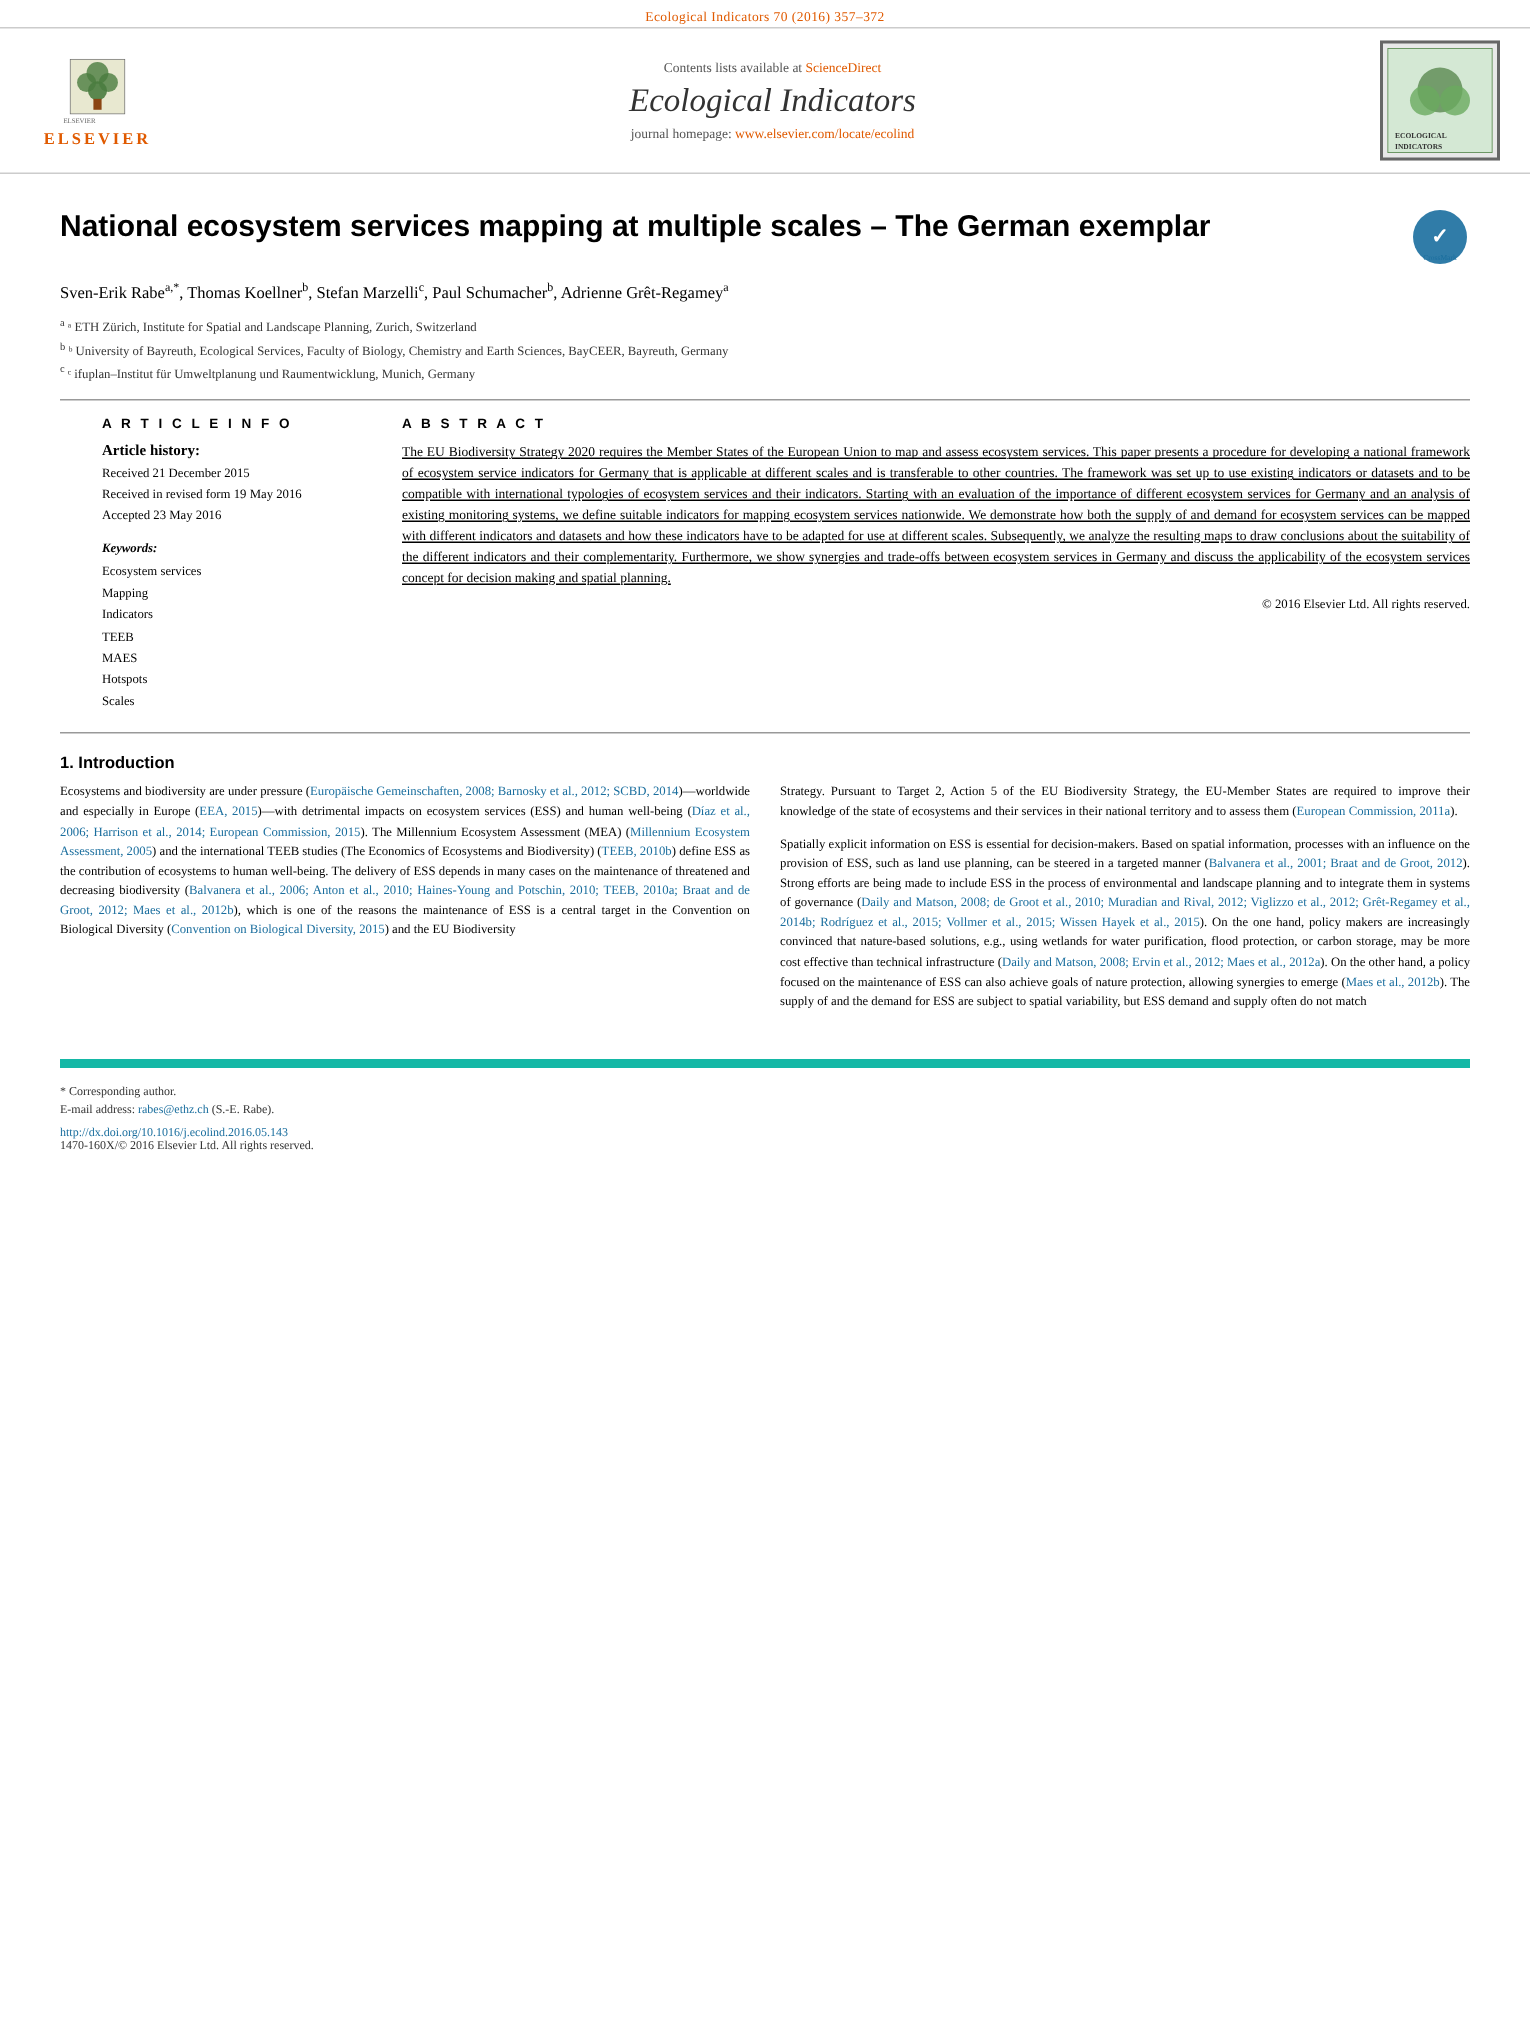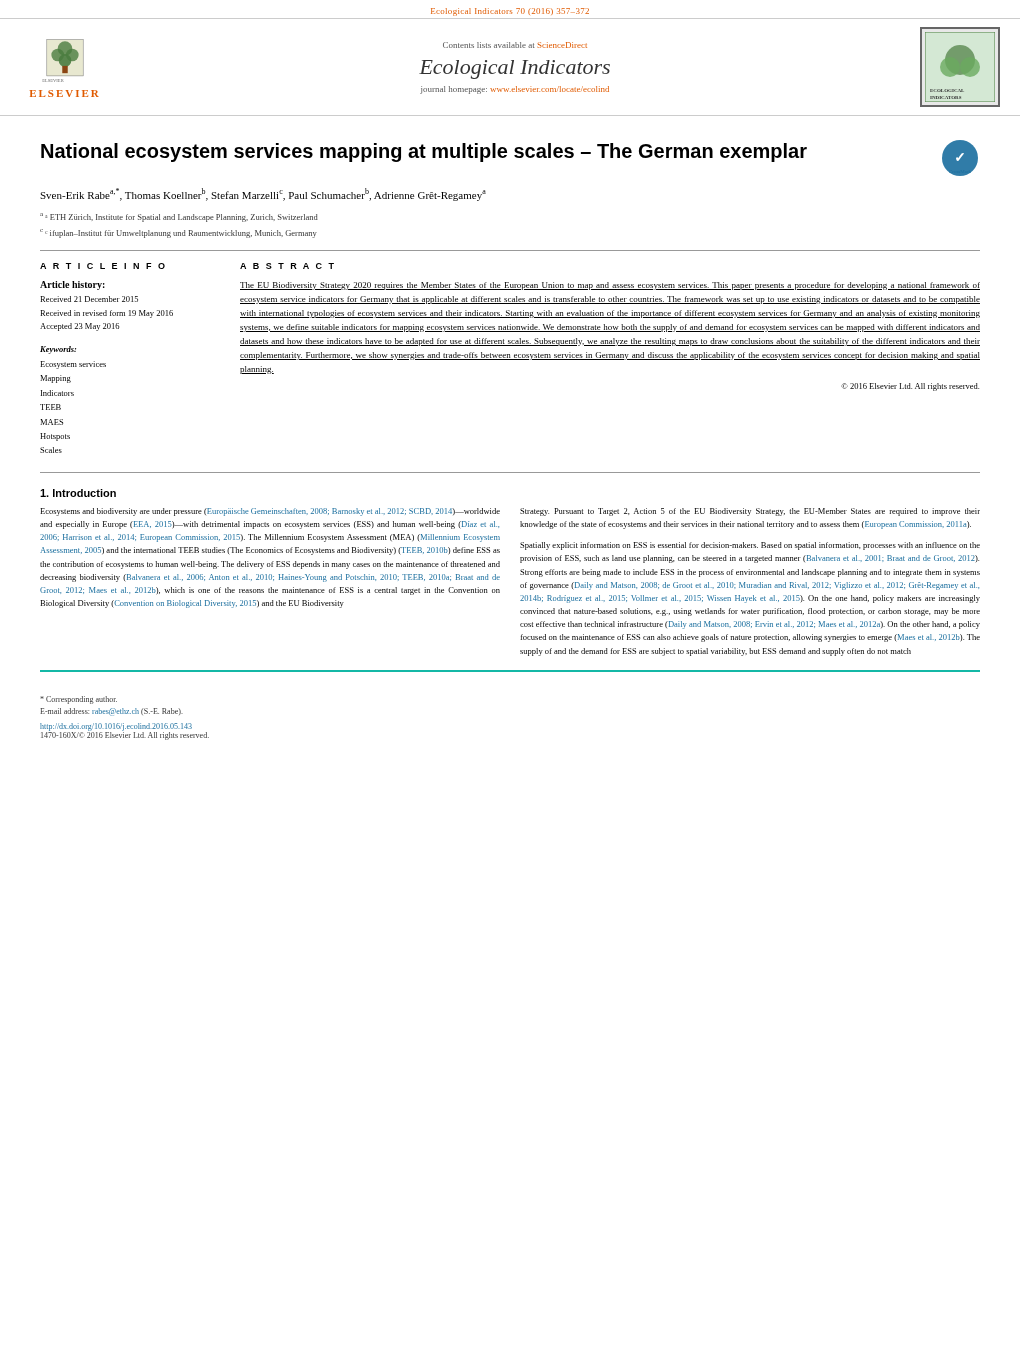--- a/index.html
+++ b/index.html
@@ -157,20 +157,21 @@
     
     .two-col {
       display: flex;
       gap: 20px;
       margin-top: 8px;
     }
 
     .left-col {
       width: 180px;
       flex-shrink: 0;
+      margin-left: 28px;
     }
 
     .right-col {
       flex: 1;
     }
 
     .section-label {
       font-size: 9px;
       letter-spacing: 2px;
       font-weight: bold;
@@ -255,23 +256,23 @@
       text-align: justify;
       margin-bottom: 8px;
     }
 
     .body-para a, .inline-link {
       color: #1a6e9e;
       text-decoration: none;
     }
 
     .footnote-section {
-      margin-top: 4px;
-      border-top: 2px solid #14b8a6;
-      padding-top: 22px;
+      margin-top: 24px;
+      border-top: 6px solid #14b8a6;
+      padding-top: 10px;
     }
 
     .footnote-line {
       font-size: 8px;
       color: #333;
       line-height: 1.5;
     }
 
     .doi-line {
       font-size: 8px;
@@ -342,20 +343,21 @@
       <text x="20" y="35" text-anchor="middle" fill="#1a6e9e" font-size="5">CrossMark</text>
     </svg>
   </div>
 
   <div class="authors">
     Sven-Erik Rabe<sup>a,*</sup>, Thomas Koellner<sup>b</sup>, Stefan Marzelli<sup>c</sup>, Paul Schumacher<sup>b</sup>, Adrienne Grêt-Regamey<sup>a</sup>
   </div>
 
   <div class="affiliations">
     <div><sup>a</sup> <span>ᵃ ETH Zürich, Institute for Spatial and Landscape Planning, Zurich, Switzerland</span></div>
+    <div><sup>b</sup> <span>ᵇ University of Bayreuth, Ecological Services, Faculty of Biology, Chemistry and Earth Sciences, BayCEER, Bayreuth, Germany</span></div>
     <div><sup>c</sup> <span>ᶜ ifuplan–Institut für Umweltplanung und Raumentwicklung, Munich, Germany</span></div>
   </div>
 
   <hr class="divider">
 
   <div class="two-col">
 
     <div class="left-col">
       <div class="section-label">A R T I C L E   I N F O</div>
 

